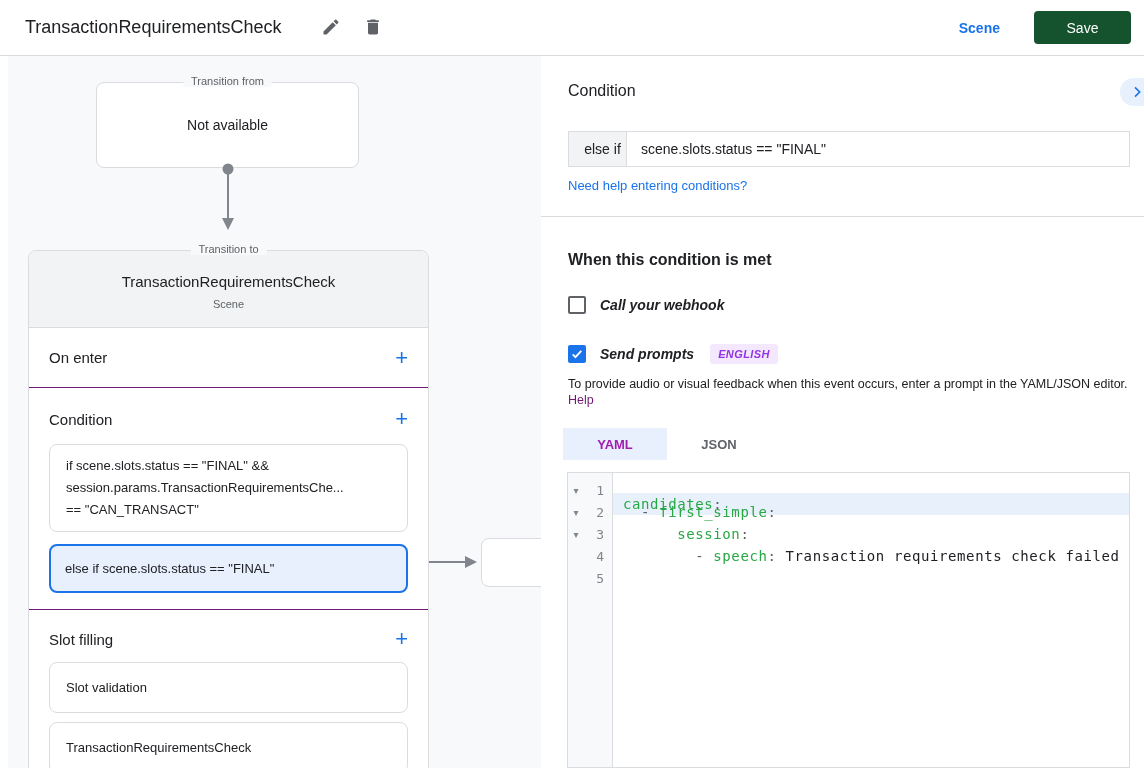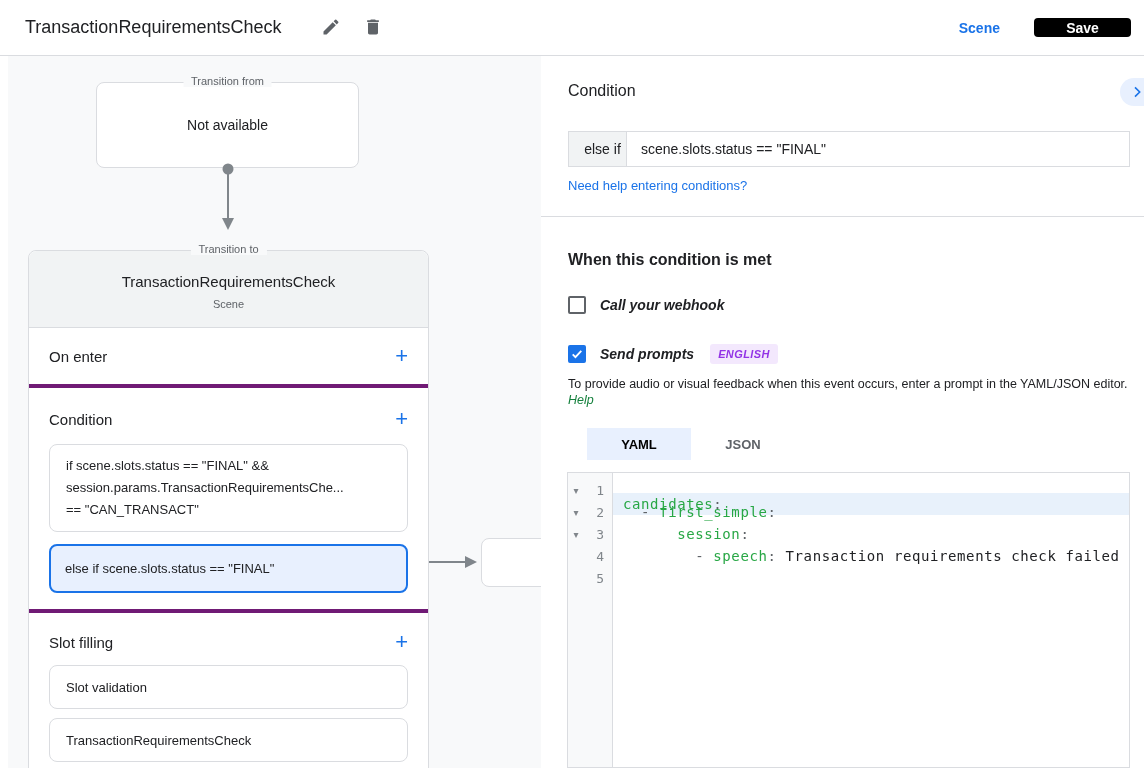--- a/index.html
+++ b/index.html
@@ -17,22 +17,22 @@
   .topbar h1 { font-size:18px; font-weight:400; color:#202124; }
   .icon-btn { width:22px; height:22px; margin-left:20px; cursor:pointer; display:inline-flex; }
   .icon-btn:first-of-type { margin-left:40px; }
   .icon-btn svg { width:20px; height:20px; fill:#5f6368; }
   .topbar-spacer { flex:1; }
   .btn-text {
     background:none; border:none; color:#1a73e8; font-size:14px; font-weight:700;
     font-family:"Liberation Sans",sans-serif; cursor:pointer; margin-right:34px;
   }
   .btn-primary {
-    background:#000000; color:#fff; border:none; border-radius:4px;
-    width:97px; height:19px; font-size:14px; font-weight:700;
+    background:#14532d; color:#fff; border:none; border-radius:4px;
+    width:97px; height:33px; font-size:14px; font-weight:400;
     font-family:"Liberation Sans",sans-serif; cursor:pointer;
   }
   
   .canvas {
     position:absolute; left:8px; top:56px; width:541px; height:712px;
     background:#f8f9fa; overflow:hidden;
   }
   .legend {
     position:absolute; top:-8px; left:50%; transform:translateX(-50%);
     background:#f8f9fa; padding:0 8px; font-size:11px; color:#5f6368; white-space:nowrap;
@@ -52,42 +52,42 @@
   .scene-card {
     position:absolute; left:20px; top:194px; width:401px; height:580px;
     background:#fff; border:1px solid #dadce0; border-radius:8px 8px 0 0;
   }
   .scene-header {
     height:77px; background:#f1f3f4; border-bottom:1px solid #dadce0;
     border-radius:8px 8px 0 0; text-align:center; padding-top:22px;
   }
   .scene-header .title { font-size:15px; color:#202124; }
   .scene-header .subtitle { font-size:11px; color:#5f6368; margin-top:8px; }
-  .section { border-bottom:4px solid #701a75; padding:0 20px; }
+  .section { border-bottom:1px solid #701a75; padding:0 20px; }
   .section-head { display:flex; align-items:center; justify-content:space-between; }
   .section-label { font-size:15px; color:#202124; }
   .plus-icon { color:#1a73e8; font-size:22px; font-weight:400; line-height:20px; cursor:pointer; }
   .sec-on-enter { height:60px; }
   .sec-on-enter .section-head { height:100%; }
   .sec-condition { padding-top:16px; padding-bottom:16px; }
   .sec-condition .section-head { height:30px; }
   .cond-box {
     border:1px solid #dadce0; border-radius:8px; background:#fff;
     font-size:13px; color:#202124; line-height:22px;
     padding:10px 16px; margin-top:10px; cursor:pointer;
   }
   .cond-box.selected {
     background:#e8f0fe; border:2px solid #1a73e8; margin-top:12px;
     height:49px; display:flex; align-items:center; padding:0 14px;
   }
   .sec-slot { border-bottom:none; padding-top:14px; }
   .sec-slot .section-head { height:30px; }
   .slot-box {
     border:1px solid #dadce0; border-radius:8px; background:#fff;
-    font-size:13px; color:#202124; height:44px; display:flex; align-items:center;
+    font-size:13px; color:#202124; height:51px; display:flex; align-items:center;
     padding:0 16px; margin-top:8px; cursor:pointer;
   }
   .slot-box + .slot-box { margin-top:9px; }
   
   .panel { position:absolute; left:541px; top:56px; width:603px; height:712px; background:#fff; }
   .panel-heading { position:absolute; left:27px; top:26px; font-size:16px; font-weight:400; color:#202124; }
   .collapse-btn {
     position:absolute; left:579px; top:22px; width:40px; height:28px;
     border:none; border-radius:14px; background:#e8f0fe; cursor:pointer;
     display:flex; align-items:center; padding-left:9px;
@@ -116,28 +116,28 @@
     background:#fff; cursor:pointer; flex:none;
   }
   .checkbox.checked { background:#1a73e8; border-color:#1a73e8; display:flex; align-items:center; justify-content:center; }
   .checkbox.checked svg { width:14px; height:14px; stroke:#fff; stroke-width:2.4; fill:none; }
   .check-label { margin-left:14px; font-size:14px; font-weight:700; color:#202124; }
   .lang-badge {
     margin-left:16px; background:#f3e8fd; color:#9334e6; font-size:11px; font-weight:700;
     letter-spacing:0.4px; padding:4px 8px; border-radius:3px;
   }
   .prompt-desc { position:absolute; left:27px; top:320px; width:565px; font-size:12.5px; line-height:16px; color:#202124; }
-  .prompt-desc a { color:#15803d; text-decoration:none; cursor:pointer;font-style:italic; }
+  .prompt-desc a { color:#701a75; text-decoration:none; cursor:pointer; }
   
   .tabs { position:absolute; left:22px; top:372px; display:flex; }
   .tab {
     width:104px; height:32px; display:flex; align-items:center; justify-content:center;
     font-size:13px; font-weight:700; color:#5f6368; cursor:pointer; background:transparent;
   }
-  .tab.active { background:#e8f0fe; color:#000000;margin-left:24px; }
+  .tab.active { background:#e8f0fe; color:#a21caf; }
   .editor {
     position:absolute; left:26px; top:416px; width:563px; height:296px;
     border:1px solid #dadce0; background:#fff; overflow:hidden;
   }
   .gutter-bg {
     position:absolute; left:0; top:0; bottom:0; width:45px;
     background:#f8f9fa; border-right:1px solid #dadce0;
   }
   .code-rows { position:relative; padding-top:6px; }
   .code-row { display:flex; height:22px; align-items:center; }

